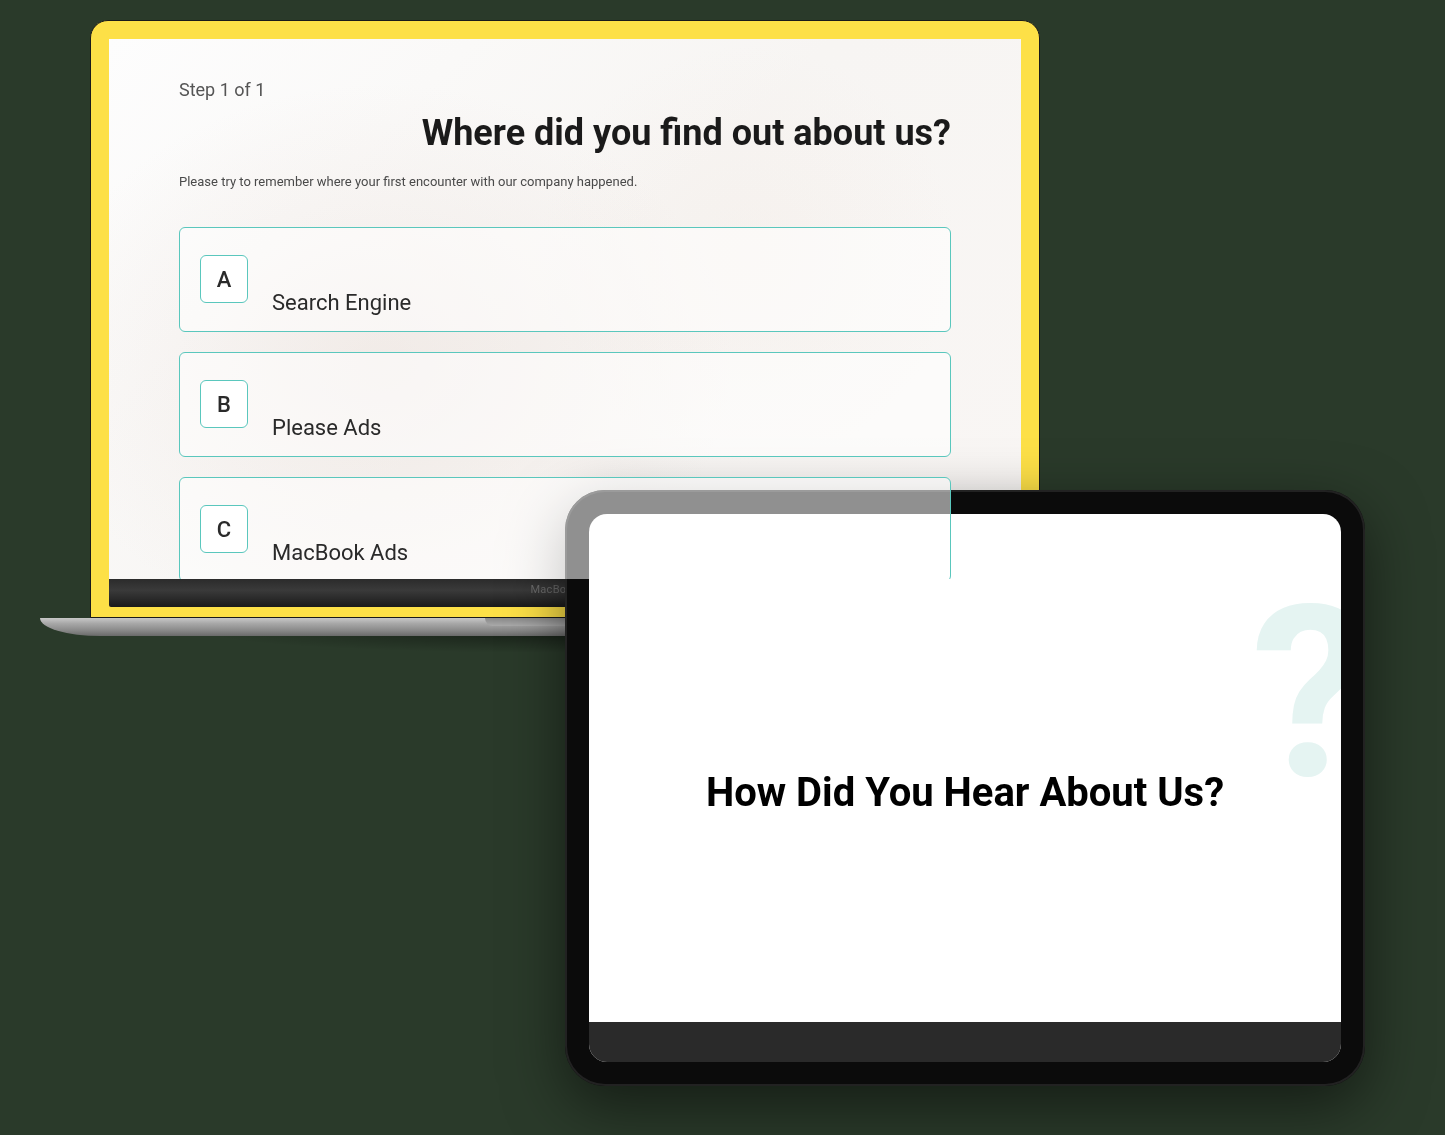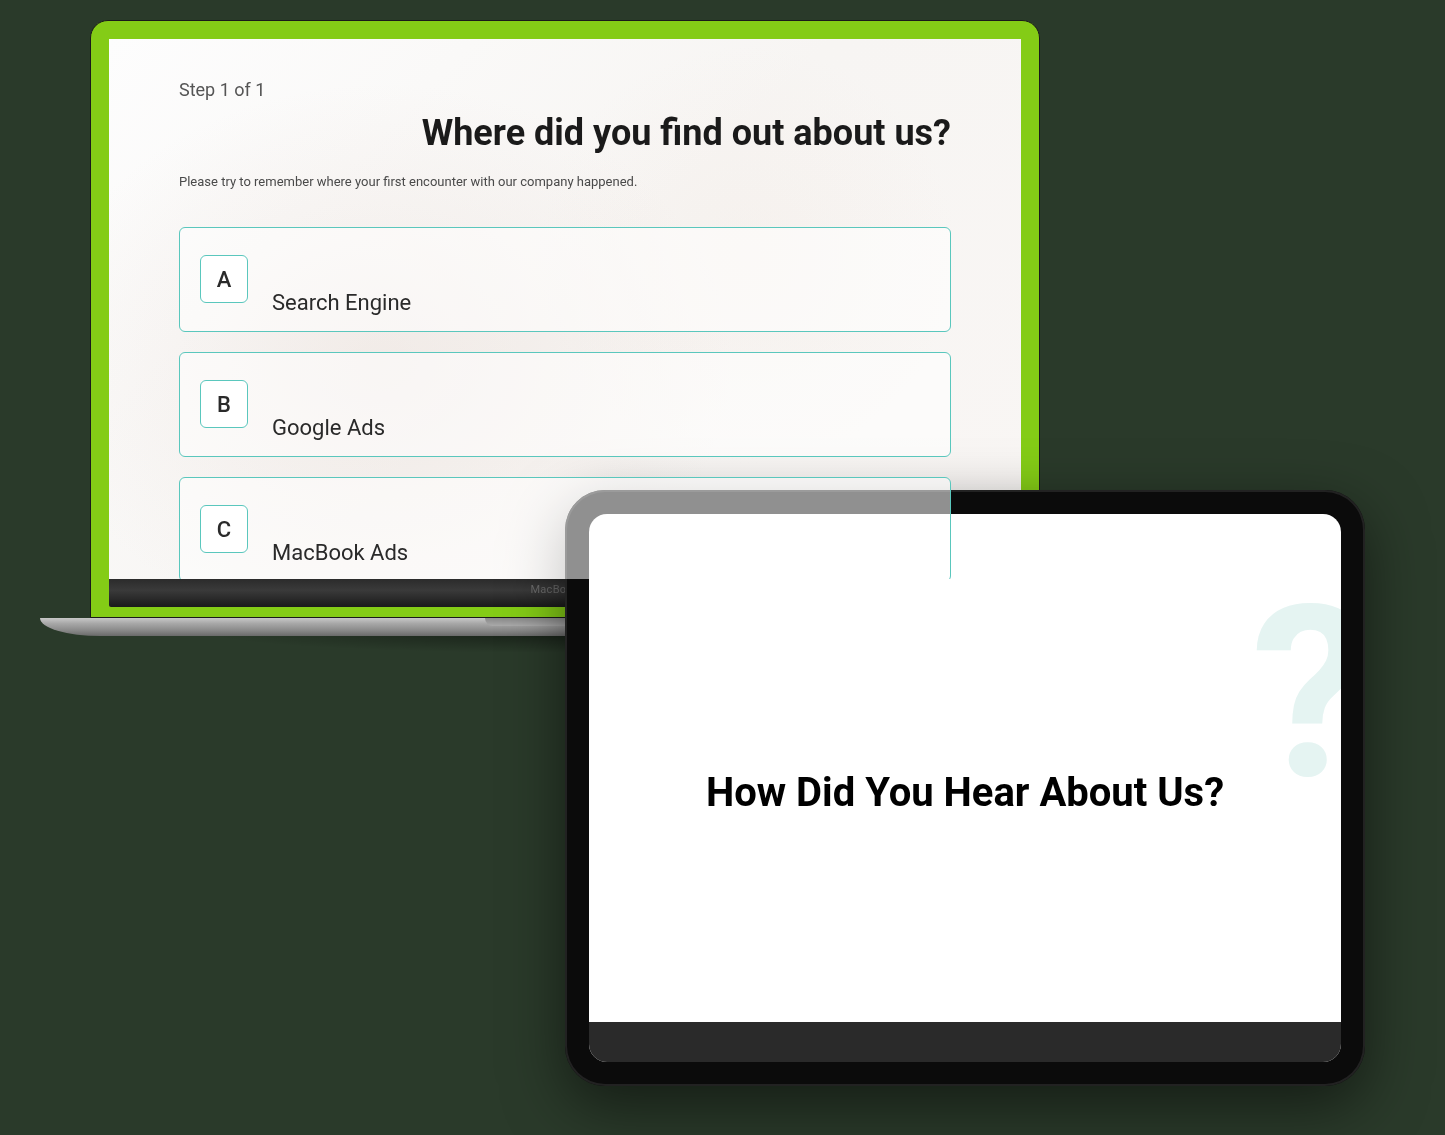--- a/index.html
+++ b/index.html
@@ -13,21 +13,21 @@
     }
 
     
     .laptop {
       position: absolute;
       top: 20px;
       left: 90px;
       width: 950px;
     }
     .laptop-screen-bezel {
-      background: #84cc16;
+      background: #fde047;
       border-radius: 18px 18px 0 0;
       padding: 18px 18px 10px 18px;
       border: 1px solid #1a1a1a;
     }
     .laptop-screen {
       background: linear-gradient(135deg, #fdfdfd 0%, #f7f5f3 50%, #f9f6f4 100%);
       height: 540px;
       overflow: hidden;
       position: relative;
     }
@@ -192,21 +192,21 @@
         <div class="step-label">Step 1 of 1</div>
         <h1 class="question-title">Where did you find out about us?</h1>
         <p class="question-desc">Please try to remember where your first encounter with our company happened.</p>
         <div class="options">
           <div class="option">
             <div class="option-key">A</div>
             <div class="option-label">Search Engine</div>
           </div>
           <div class="option">
             <div class="option-key">B</div>
-            <div class="option-label">Google Ads</div>
+            <div class="option-label">Please Ads</div>
           </div>
           <div class="option">
             <div class="option-key">C</div>
             <div class="option-label">MacBook Ads</div>
           </div>
         </div>
       </div>
     </div>
     <div class="laptop-hinge">
       <span>MacBook Pro</span>

